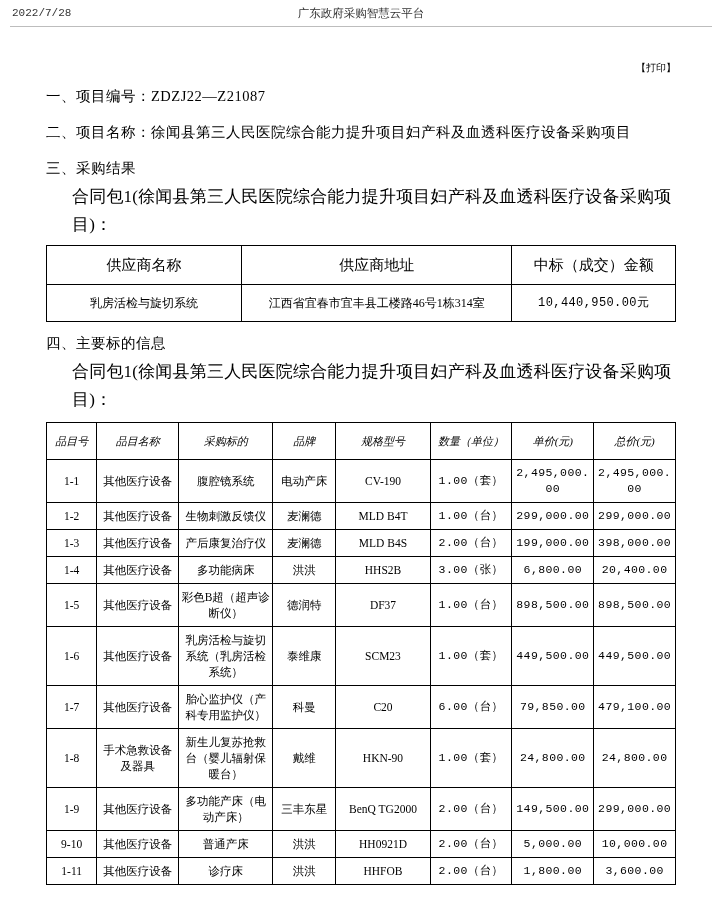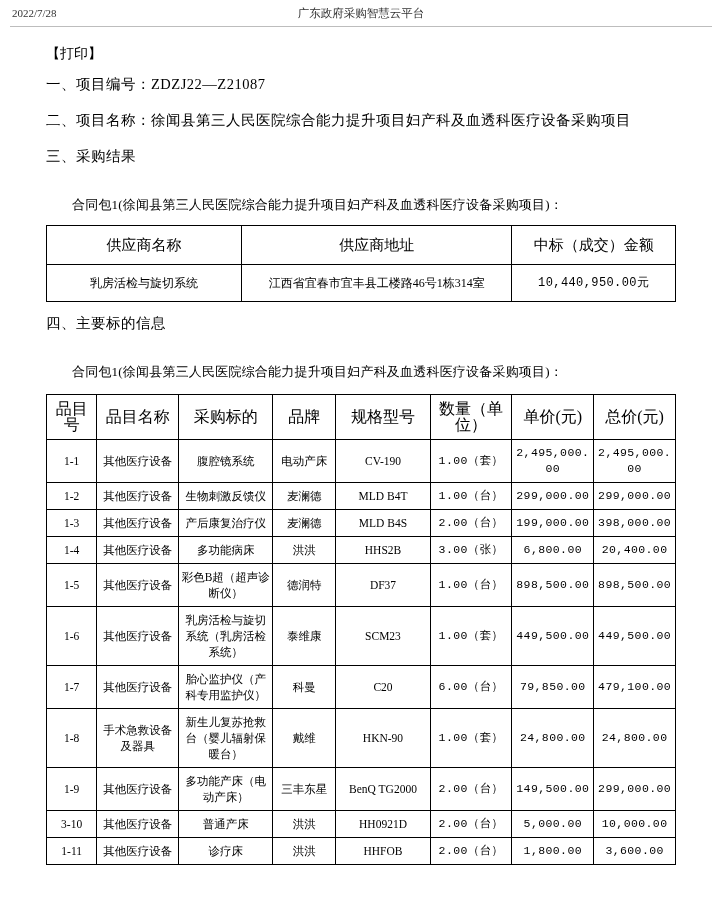--- a/index.html
+++ b/index.html
@@ -24,21 +24,21 @@
     display: flex;
     align-items: center;
     height: 26px;
     font-size: 11px;
     color: #333;
     padding: 0 12px;
     box-sizing: border-box;
     position: relative;
   }
   .topbar .date {
-    font-family: Liberation Serif, serif;
+    font-family: Liberation Mono, monospace;
     font-size: 11px;
     color: #333;
   }
   .topbar .platform {
     position: absolute;
     left: 0;
     right: 0;
     text-align: center;
     font-size: 11.5px;
     color: #333;
@@ -56,42 +56,41 @@
   }
   h1.doc-title {
     font-size: 19.5px;
     line-height: 34px;
     font-weight: bold;
     text-align: center;
     margin: 22px 0 0 0;
     letter-spacing: 0.3px;
   }
   .print-row {
-    text-align: left;
-    margin-top: 18px;
+    text-align: right;
+    margin-top: 34px;
     margin-bottom: 6px;
-    font-size: 14px;
+    font-size: 10px;
   }
   .print-link {
     color: #000;
     text-decoration: none;
     cursor: pointer;
   }
   .sec {
     font-size: 14.5px;
     line-height: 30px;
     margin-top: 6px;
     letter-spacing: 0.5px;
   }
   .sec-indent {
-    font-size: 13px;
+    font-size: 17px;
     line-height: 28px;
     padding-left: 26px;
     letter-spacing: 0.2px;
-    margin-top: 20px;
   }
   .sec-indent2 {
     font-size: 13.5px;
     line-height: 28px;
     padding-left: 40px;
     letter-spacing: 0.2px;
   }
   table {
     border-collapse: collapse;
     width: 100%;
@@ -117,22 +116,23 @@
   }
   table.supplier td {
     height: 24px;
     font-size: 12px;
   }
   table.items {
     margin-top: 8px;
     font-size: 11.5px;
   }
   table.items th {
-    font-size: 16px;
+    font-size: 11px;
     height: 24px;
+    font-style: italic;
   }
   table.items td {
     font-size: 11.5px;
     padding: 5px 2px;
   }
   .mono-num {
     font-family: Liberation Mono, monospace;
     letter-spacing: 0.4px;
   }
 </style>
@@ -292,21 +292,21 @@
             <td>1-9</td>
             <td>其他医疗设备</td>
             <td>多功能产床（电动产床）</td>
             <td>三丰东星</td>
             <td>BenQ TG2000</td>
             <td class="mono-num">2.00（台）</td>
             <td class="mono-num">149,500.00</td>
             <td class="mono-num">299,000.00</td>
           </tr>
           <tr>
-            <td>3-10</td>
+            <td>9-10</td>
             <td>其他医疗设备</td>
             <td>普通产床</td>
             <td>洪洪</td>
             <td>HH0921D</td>
             <td class="mono-num">2.00（台）</td>
             <td class="mono-num">5,000.00</td>
             <td class="mono-num">10,000.00</td>
           </tr>
           <tr>
             <td>1-11</td>

